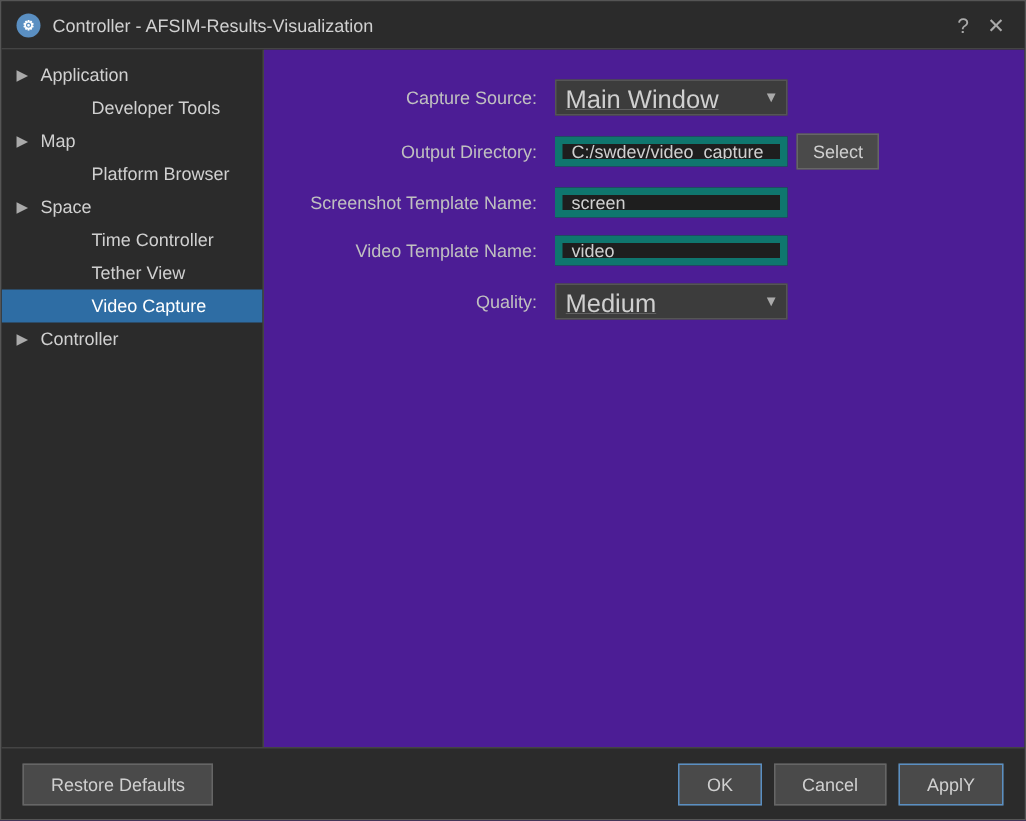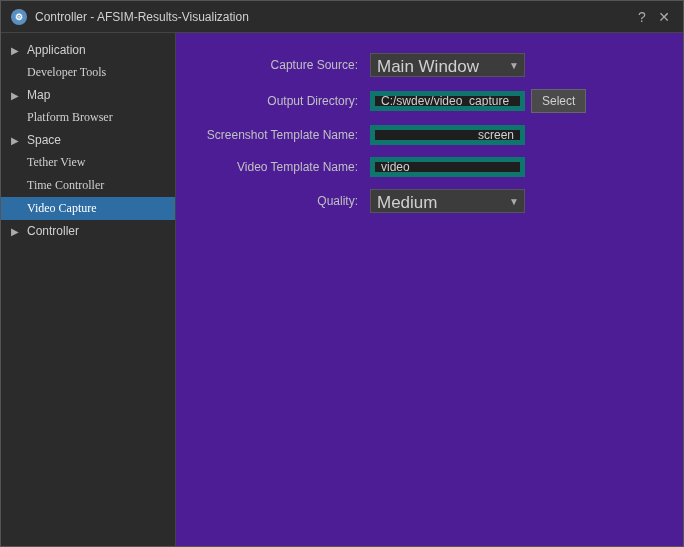--- a/index.html
+++ b/index.html
@@ -96,22 +96,21 @@
       color: #ffffff;
     }
     .sidebar-item .arrow {
       width: 12px;
       margin-right: 4px;
       font-size: 10px;
       color: #aaa;
     }
     .sidebar-item.active .arrow { color: #fff; }
     .sidebar-item.indent {
-      padding-left: 10px;
-      font-family: Liberation Serif, serif;
+      padding-left: 44px;
     }
     .main-panel {
       flex: 1;
       padding: 20px 24px;
       background: #4c1d95;
     }
     .form-row {
       display: flex;
       align-items: center;
       margin-bottom: 12px;
@@ -234,25 +233,25 @@
       <div class="sidebar-item indent">
         <span class="arrow"></span>
         <span>Platform Browser</span>
       </div>
       <div class="sidebar-item">
         <span class="arrow">▶</span>
         <span>Space</span>
       </div>
       <div class="sidebar-item indent">
         <span class="arrow"></span>
+        <span>Time Controller</span>
+      </div>
+      <div class="sidebar-item indent">
+        <span class="arrow"></span>
         <span>Tether View</span>
-      </div>
-      <div class="sidebar-item indent">
-        <span class="arrow"></span>
-        <span>Time Controller</span>
       </div>
       <div class="sidebar-item indent active">
         <span class="arrow"></span>
         <span>Video Capture</span>
       </div>
       <div class="sidebar-item">
         <span class="arrow">▶</span>
         <span>Controller</span>
       </div>
     </div>
@@ -272,21 +271,21 @@
       </div>
 
       <div class="form-row">
         <span class="form-label">Output Directory:</span>
         <input class="form-input" type="text" style="width: 155px;" value="C:/swdev/video_capture">
         <button class="btn-select">Select</button>
       </div>
 
       <div class="form-row">
         <span class="form-label">Screenshot Template Name:</span>
-        <input class="form-input" type="text" style="width: 155px; text-align: right;" value="screen">
+        <input class="form-input" type="text" style="width: 155px;" value="screen">
       </div>
 
       <div class="form-row">
         <span class="form-label">Video Template Name:</span>
         <input class="form-input" type="text" style="width: 155px;" value="video">
       </div>
 
       <div class="form-row">
         <span class="form-label">Quality:</span>
         <div class="form-select-wrapper">
@@ -295,14 +294,22 @@
             <option selected="">Medium</option>
             <option>High</option>
           </select>
           <span class="select-arrow">▼</span>
         </div>
       </div>
 
     </div>
   </div>
 
+  <div class="footer">
+    <button class="footer-btn">Restore Defaults</button>
+    <div class="footer-right">
+      <button class="footer-btn ok">OK</button>
+      <button class="footer-btn">Cancel</button>
+      <button class="footer-btn apply">ApplY</button>
+    </div>
+  </div>
 
 </div>
 
 </body></html>

